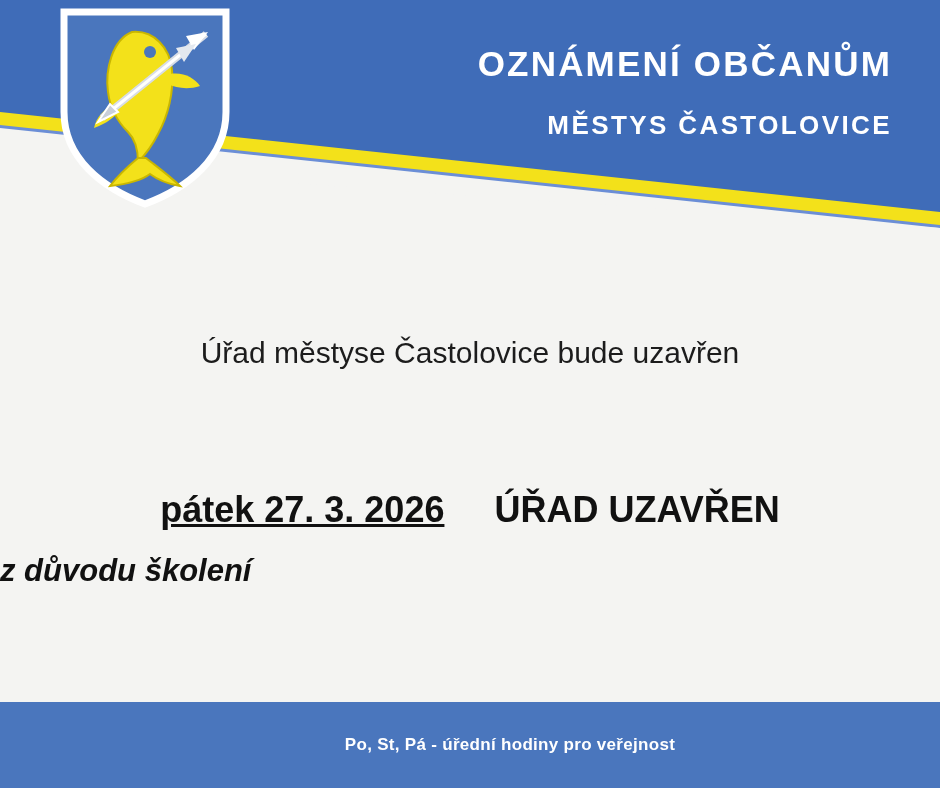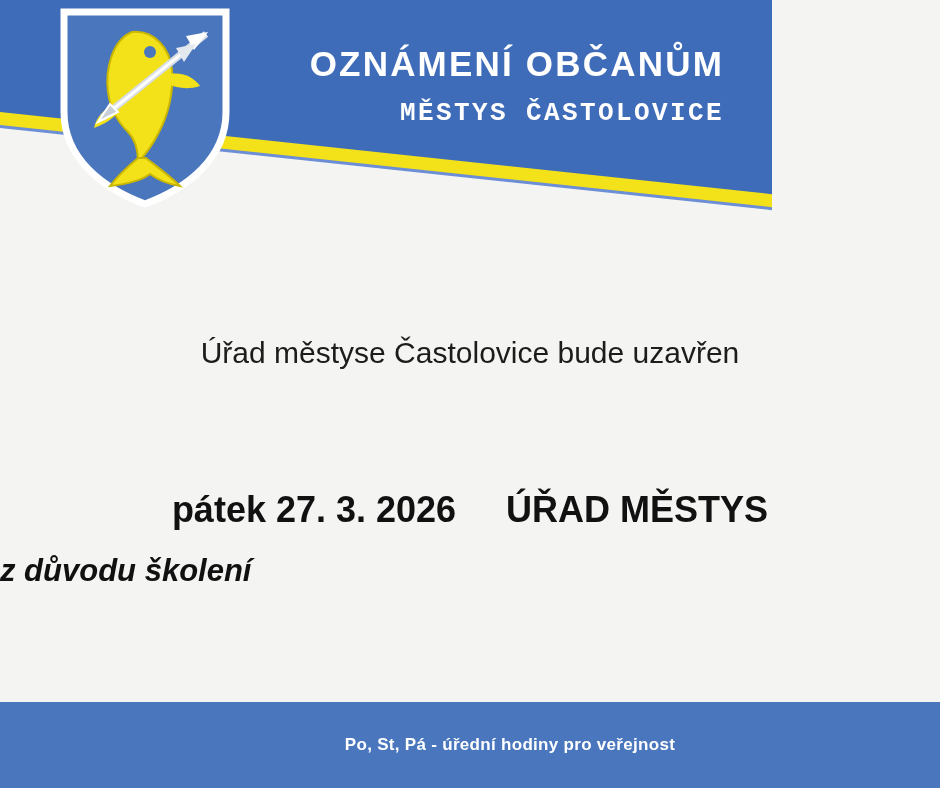--- a/index.html
+++ b/index.html
@@ -19,21 +19,21 @@
     height: 788px;
     background: #f4f4f2;
     overflow: hidden;
   }
 
   
   .header {
     position: absolute;
     top: 0;
     left: 0;
-    width: 772px;
+    width: 940px;
     height: 235px;
     overflow: hidden;
   }
   .header-bg-light {
     position: absolute;
     top: 0; left: 0;
     width: 940px; height: 235px;
     background: #6b8ed6;
   }
   .header-bg-dark {
@@ -77,23 +77,22 @@
     font-weight: bold;
     letter-spacing: 2.2px;
     line-height: 1.15;
     white-space: nowrap;
   }
   .header-subtitle {
     font-size: 26px;
     font-weight: bold;
     letter-spacing: 2.4px;
     line-height: 1.2;
-    margin-top: 14px;
+    margin-top: 26px;
     white-space: nowrap;
-    font-family: Liberation Mono, monospace;
   }
 
   
   .crest {
     position: absolute;
     left: 58px;
     top: 8px;
     width: 174px;
     height: 200px;
   }
@@ -121,21 +120,21 @@
     position: absolute;
     top: 254px;
     left: 0;
     width: 940px;
     text-align: center;
     color: #111111;
     font-size: 36px;
     font-weight: bold;
     white-space: nowrap;
   }
-  .notice-date { margin-right: 50px; }
+  .notice-date { margin-right: 50px; text-decoration: underline; }
   .reason {
     position: absolute;
     top: 318px;
     left: 0;
     width: 940px;
     color: #111111;
     font-size: 31px;
     font-style: italic;
     font-weight: bold;
   }
@@ -204,21 +203,21 @@
       <div class="header-subtitle">MĚSTYS ČASTOLOVICE</div>
     </div>
   </div>
 
   <div class="content">
     <div class="intro">
       <div>Úřad městyse Častolovice bude uzavřen</div>
     </div>
 
     <div class="notice-row">
-      <span class="notice-date">pátek 27. 3. 2026</span><span class="notice-status">ÚŘAD MĚSTYS</span>
+      <span class="notice-date">pátek 27. 3. 2026</span><span class="notice-status">ÚŘAD UZAVŘEN</span>
     </div>
 
     <div class="reason">z důvodu školení</div>
   </div>
 
   <div class="footer">
     <div class="footer-text">Po, St, Pá - úřední hodiny pro veřejnost</div>
   </div>
 
 </div>

